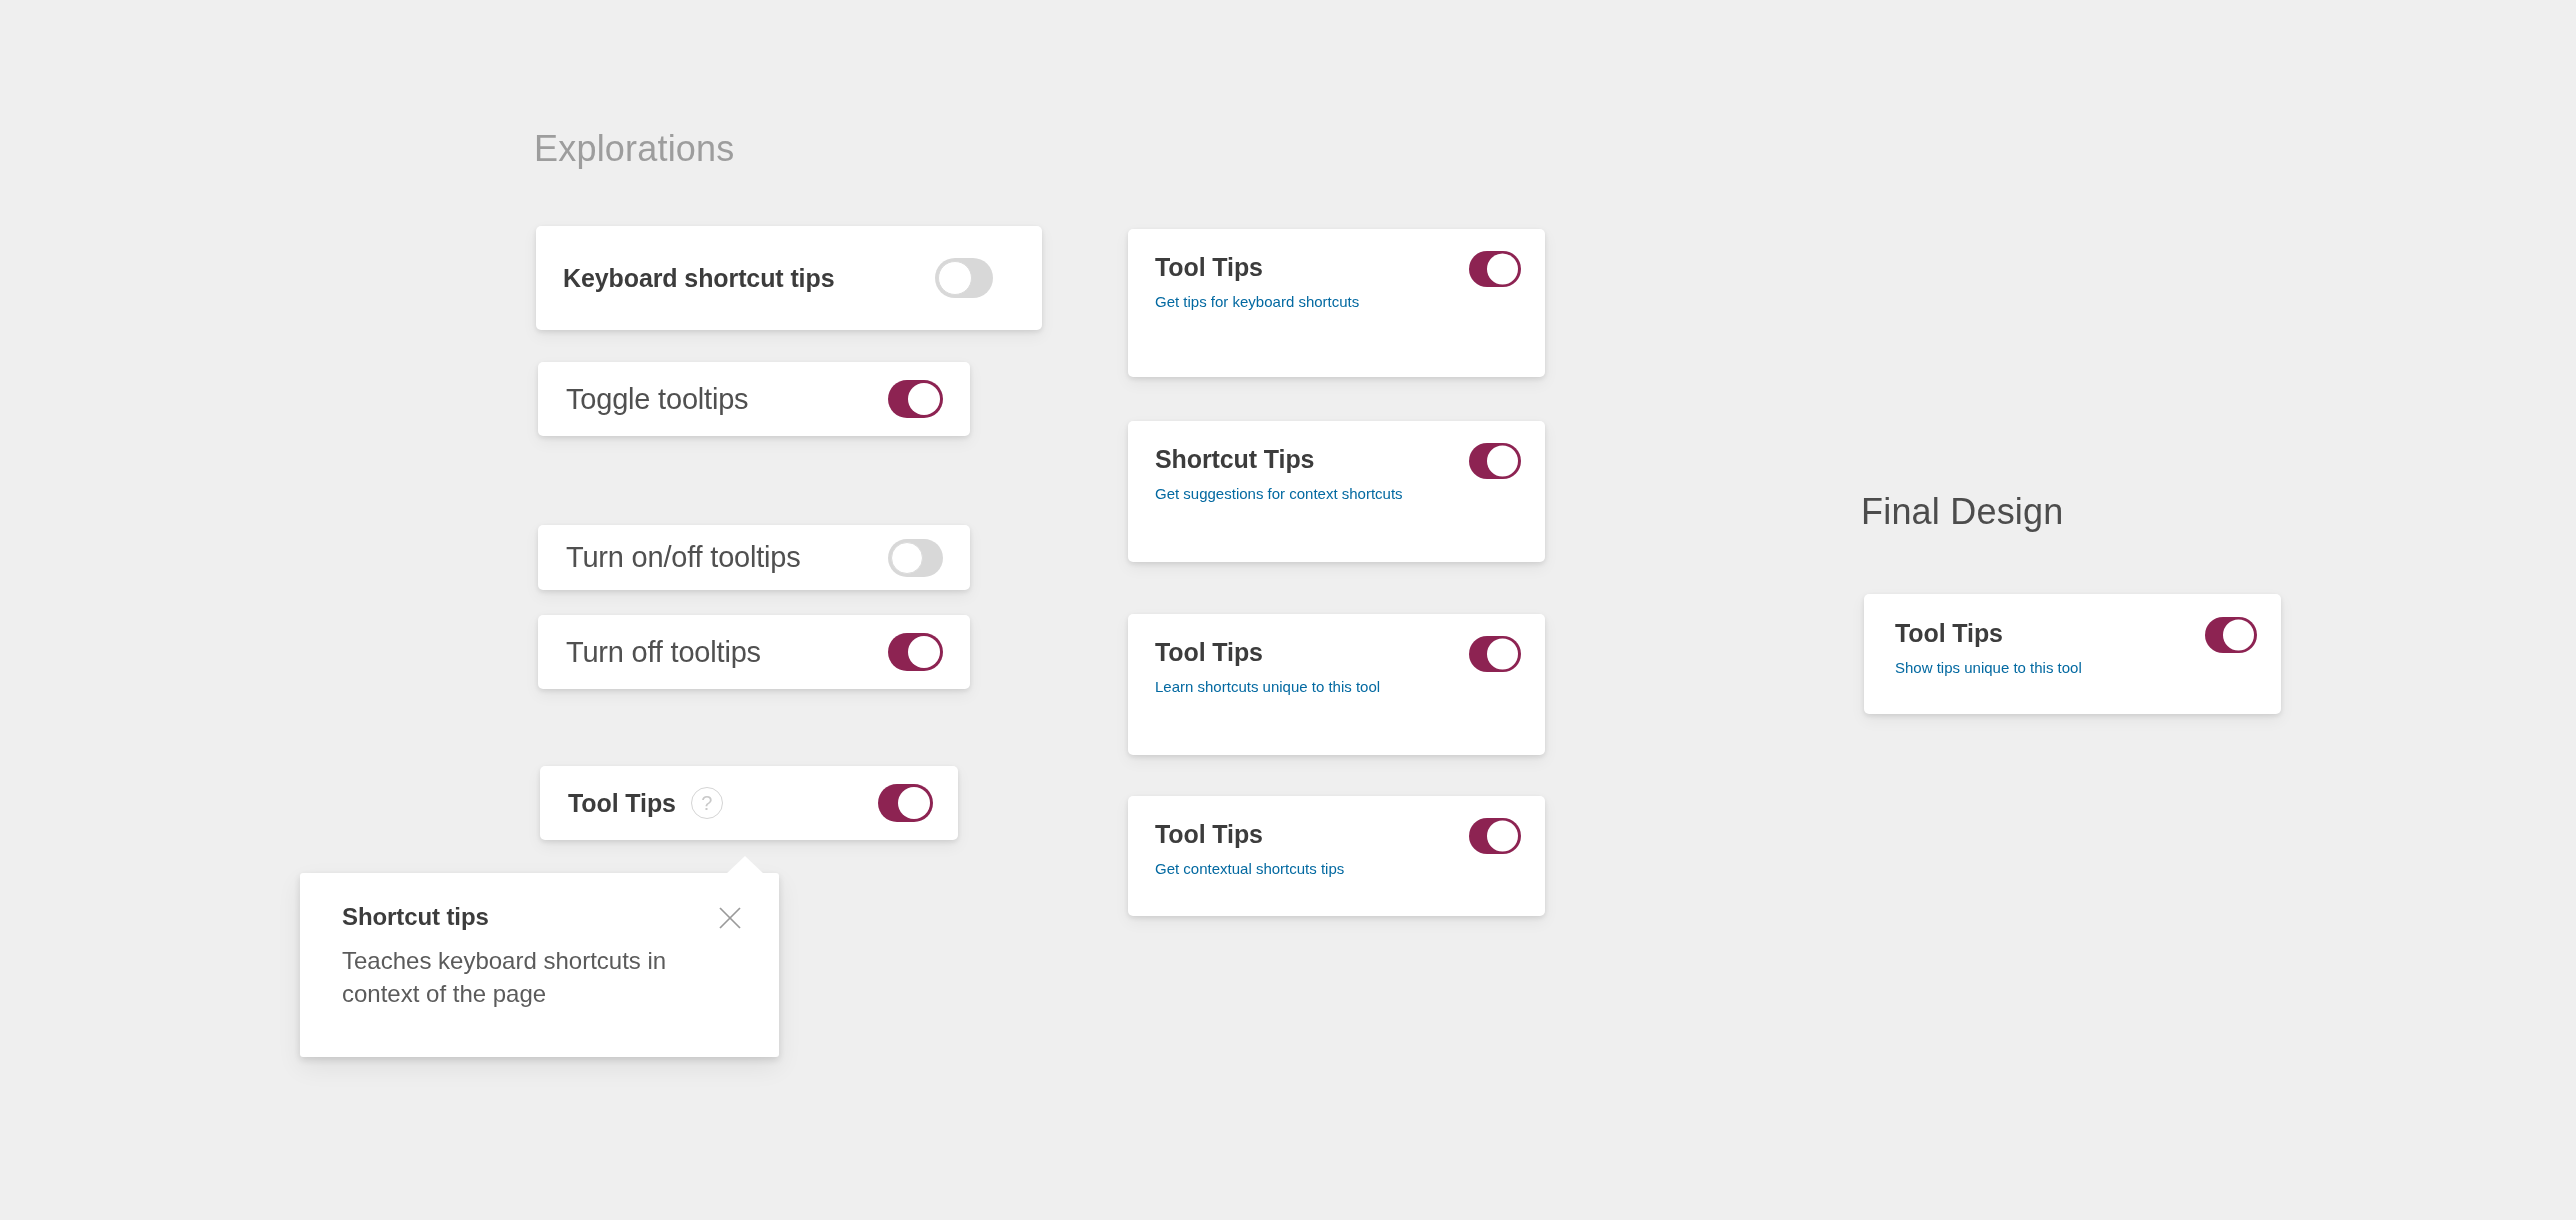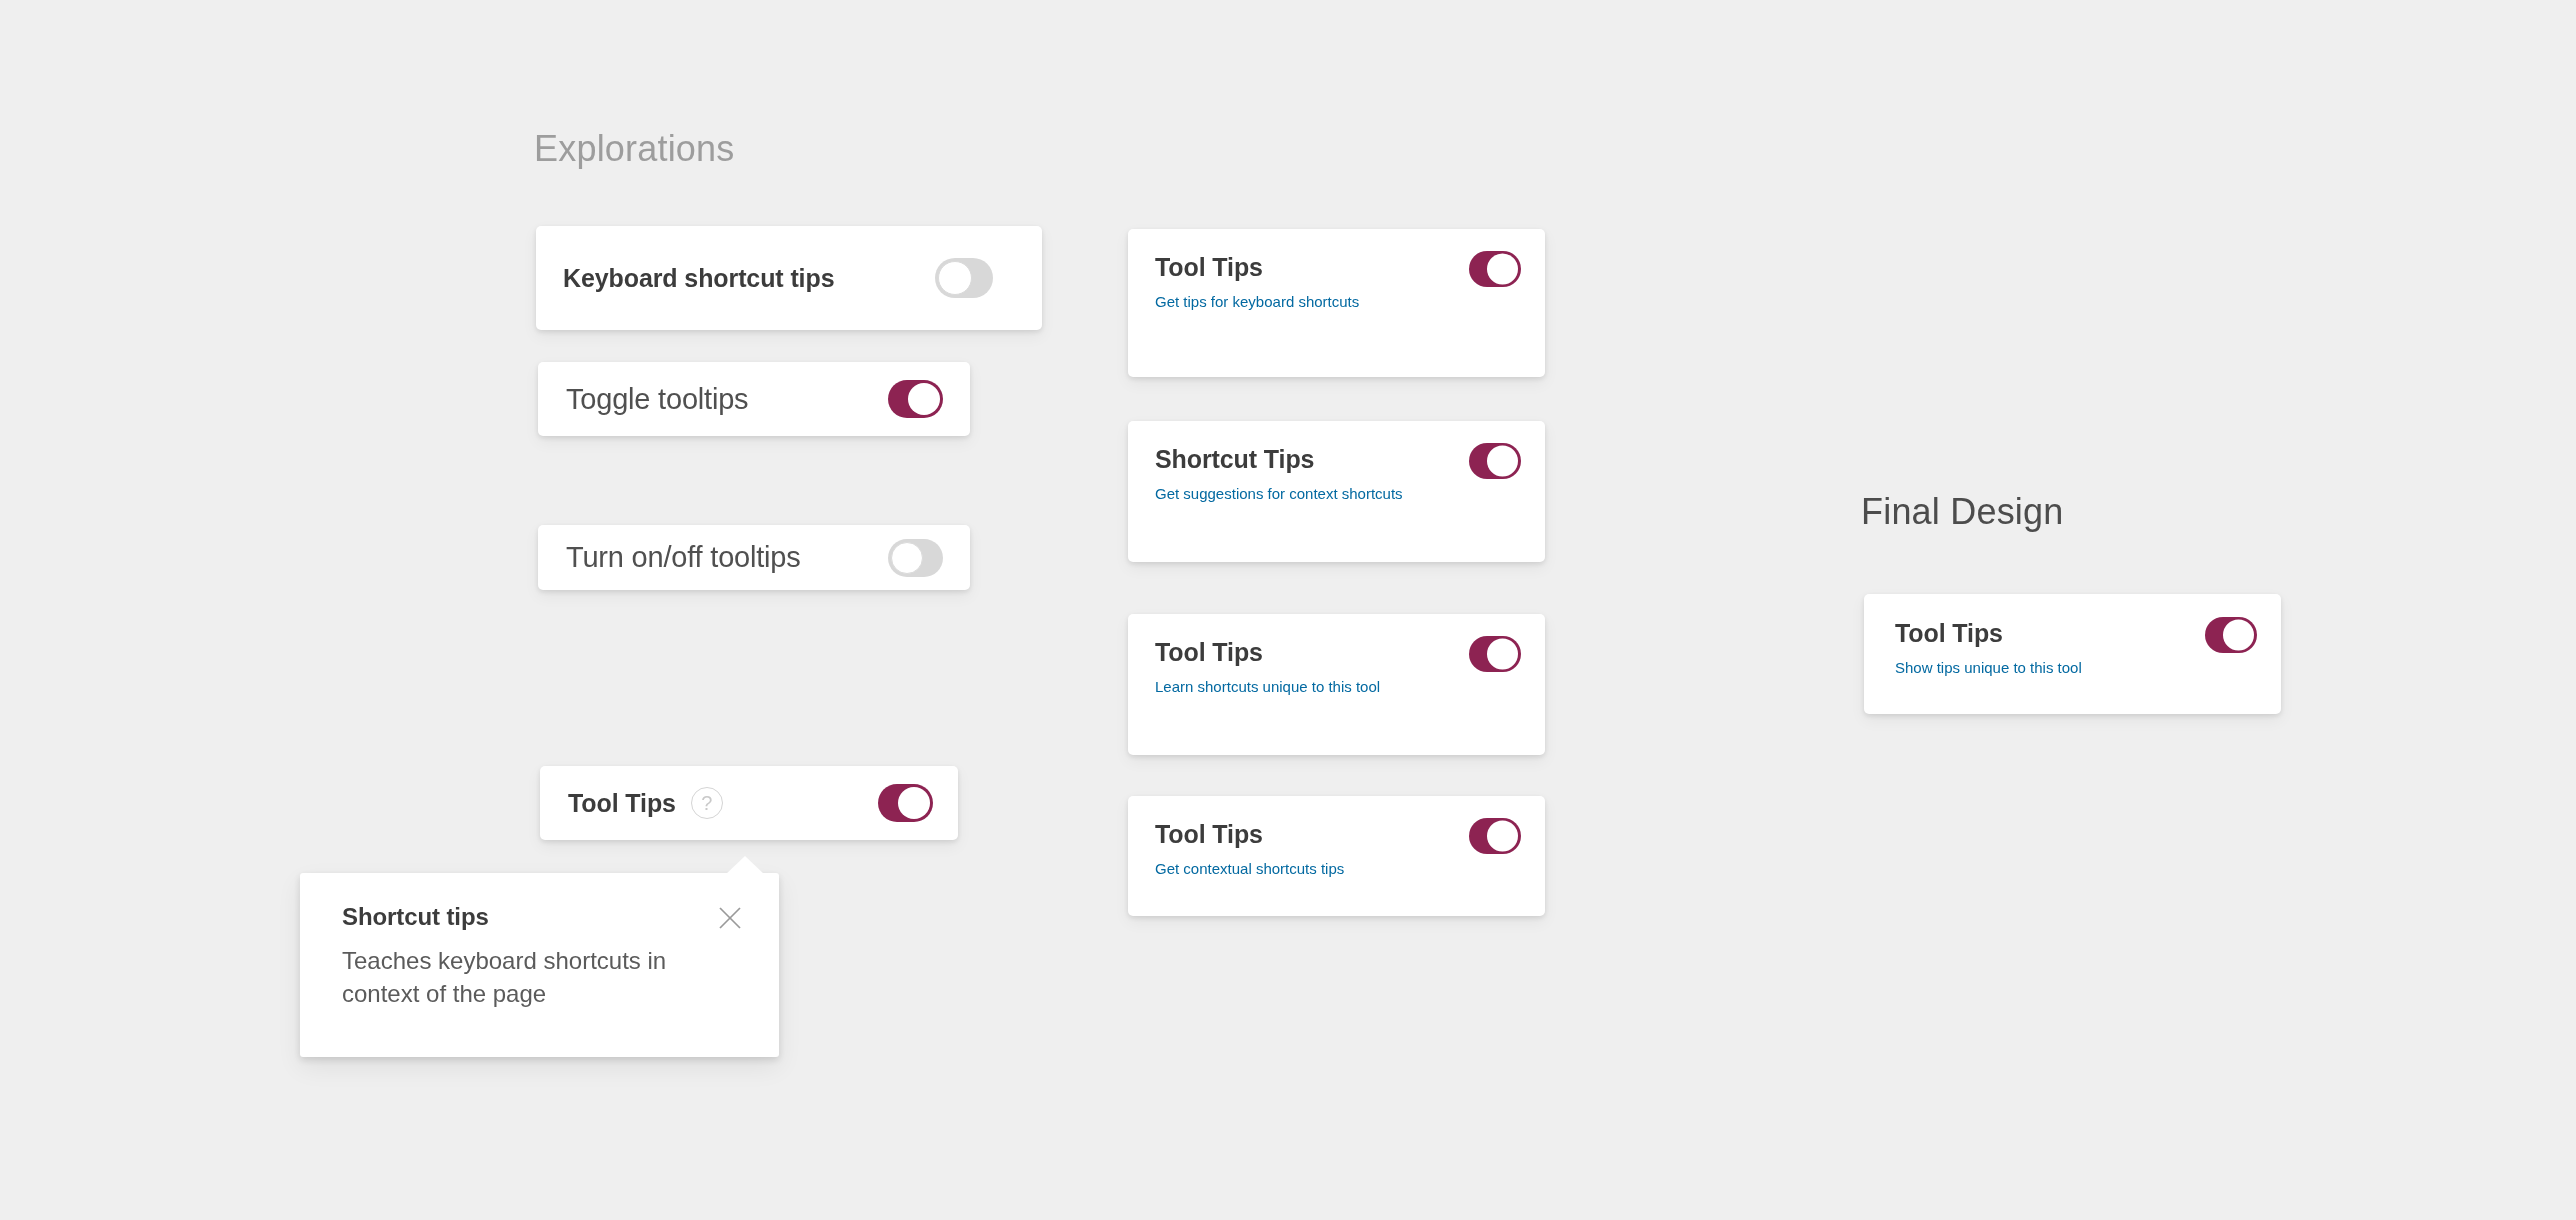--- a/index.html
+++ b/index.html
@@ -238,20 +238,28 @@
 
   <div class="card row-card" style="left:538px; top:485px; width:432px; height:65px; padding:0 27px 0 28px;margin-top:40px;">
     <div class="row-left">
       <span class="row-title regular">Turn on/off tooltips</span>
     </div>
     <div class="toggle off sz-md">
       <span class="knob"></span>
     </div>
   </div>
 
+  <div class="card row-card" style="left:538px; top:615px; width:432px; height:74px; padding:0 27px 0 28px;">
+    <div class="row-left">
+      <span class="row-title regular">Turn off tooltips</span>
+    </div>
+    <div class="toggle on sz-md">
+      <span class="knob"></span>
+    </div>
+  </div>
 
   <div class="card row-card" style="left:540px; top:766px; width:418px; height:74px; padding:0 25px 0 28px;">
     <div class="row-left">
       <span class="row-title bold">Tool Tips</span>
       <span class="help-icon">?</span>
     </div>
     <div class="toggle on sz-md">
       <span class="knob"></span>
     </div>
   </div>

